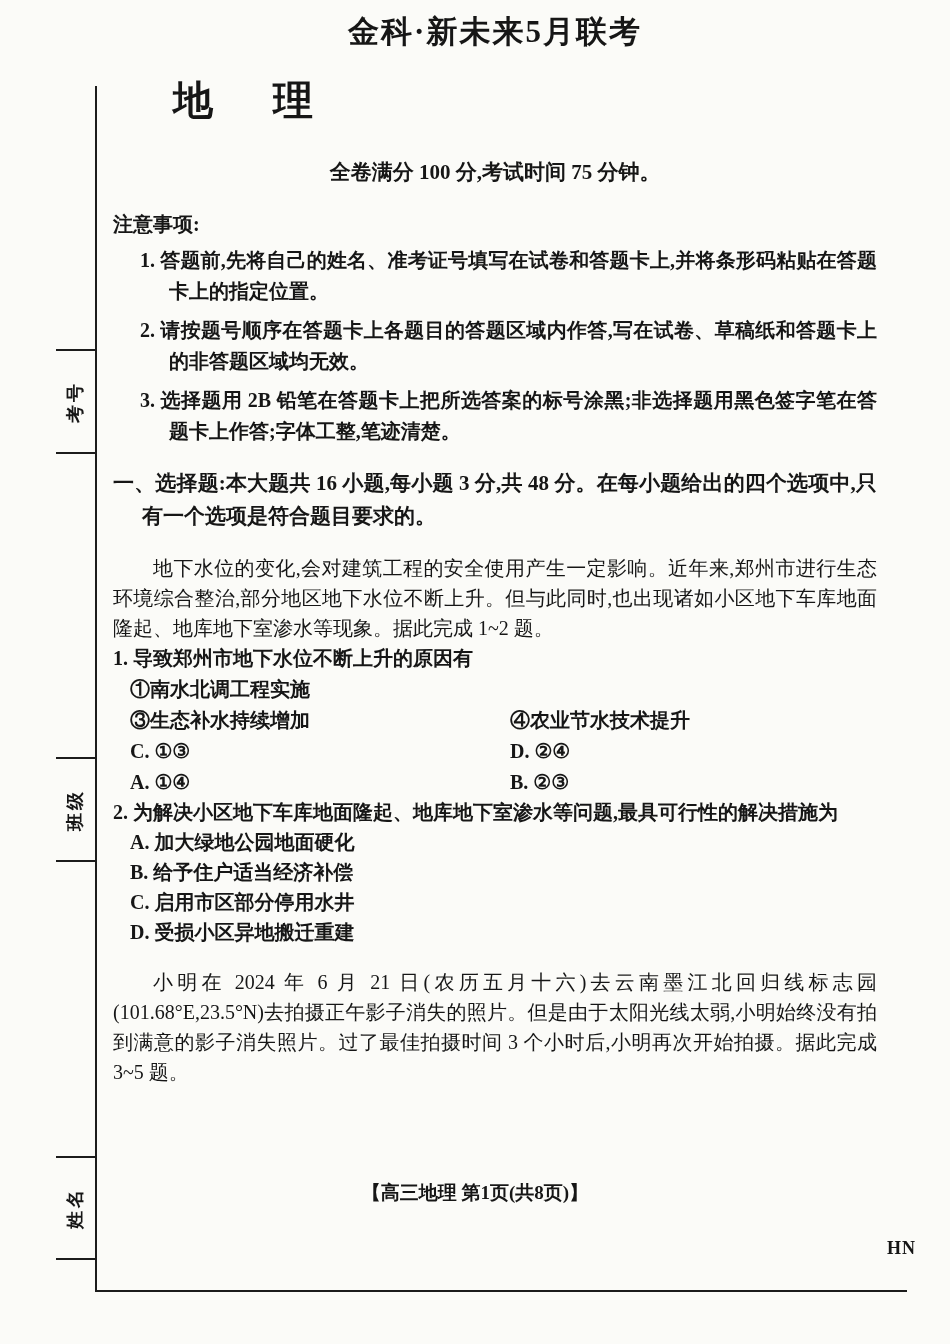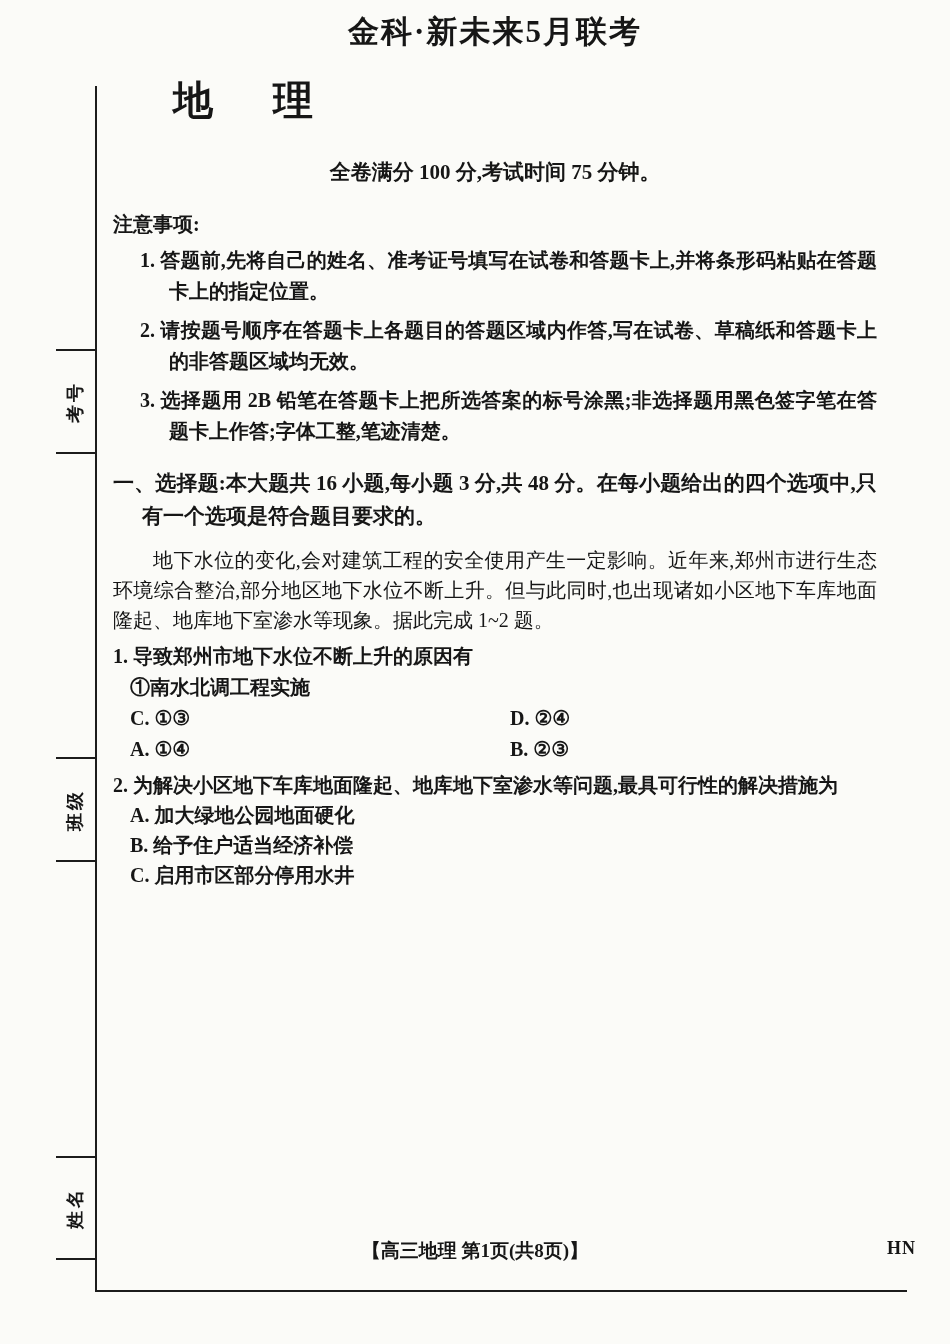--- a/index.html
+++ b/index.html
@@ -64,38 +64,38 @@
     margin-left: 27px; padding-left: 29px; text-indent: -29px;
     margin-top: 8px; text-align: justify;
   }
 
   .section-heading {
     margin-top: 20px; font-size: 21px; line-height: 33px; font-weight: bold;
     padding-left: 29px; text-indent: -29px; text-align: justify;
   }
 
   .passage {
-    margin-top: 12px; font-size: 20px; line-height: 30px; font-weight: normal;
+    margin-top: 20px; font-size: 20px; line-height: 30px; font-weight: normal;
     text-indent: 2em; text-align: justify;
   }
 
   .q-stem {
-    margin-top: 6px; font-size: 20px; line-height: 30px; font-weight: bold;
+    font-size: 20px; line-height: 30px; font-weight: bold;
   }
   .opt-row {
     display: flex; margin-left: 17px; margin-top: 1px;
     font-size: 20px; line-height: 30px; font-weight: bold;
   }
   .opt-row .left { width: 380px; }
   .q2-opt {
     margin-left: 17px; font-size: 20px; line-height: 30px; font-weight: bold;
   }
 
   .footer-center {
-    position: absolute; left: 0; right: 0; top: 1238px;
+    position: absolute; left: 0; right: 0; top: 1180px;
     text-align: center; font-size: 19px; font-weight: bold;
   }
   .footer-code {
     position: absolute; right: 34px; top: 1238px;
     font-size: 18px; font-weight: bold; letter-spacing: 1px;
   }
 </style>
 </head>
 <body>
 
@@ -135,32 +135,38 @@
 
     <div class="section-heading">一、选择题:本大题共 16 小题,每小题 3 分,共 48 分。在每小题给出的四个选项中,只有一个选项是符合题目要求的。</div>
 
     <div class="passage">地下水位的变化,会对建筑工程的安全使用产生一定影响。近年来,郑州市进行生态环境综合整治,部分地区地下水位不断上升。但与此同时,也出现诸如小区地下车库地面隆起、地库地下室渗水等现象。据此完成 1~2 题。</div>
 
     <div class="q-stem">1. 导致郑州市地下水位不断上升的原因有</div>
     <div class="opt-row">
       <div class="left">①南水北调工程实施</div>
     </div>
     <div class="opt-row">
+      <div class="left">③生态补水持续增加</div>
+      <div class="right">④农业节水技术提升</div>
+    </div>
+    <div class="opt-row">
       <div class="left">C. ①③</div>
       <div class="right">D. ②④</div>
     </div>
     <div class="opt-row">
       <div class="left">A. ①④</div>
       <div class="right">B. ②③</div>
     </div>
 
     <div class="q-stem">2. 为解决小区地下车库地面隆起、地库地下室渗水等问题,最具可行性的解决措施为</div>
     <div class="q2-opt">A. 加大绿地公园地面硬化</div>
     <div class="q2-opt">B. 给予住户适当经济补偿</div>
     <div class="q2-opt">C. 启用市区部分停用水井</div>
+    <div class="q2-opt">D. 受损小区异地搬迁重建</div>
 
+    <div class="passage">小明在 2024 年 6 月 21 日(农历五月十六)去云南墨江北回归线标志园(101.68°E,23.5°N)去拍摄正午影子消失的照片。但是由于太阳光线太弱,小明始终没有拍到满意的影子消失照片。过了最佳拍摄时间 3 个小时后,小明再次开始拍摄。据此完成 3~5 题。</div>
 
   </div>
 
   <div class="footer-center">【高三地理  第1页(共8页)】</div>
   <div class="footer-code">HN</div>
 
 </div>
 
 </body></html>

